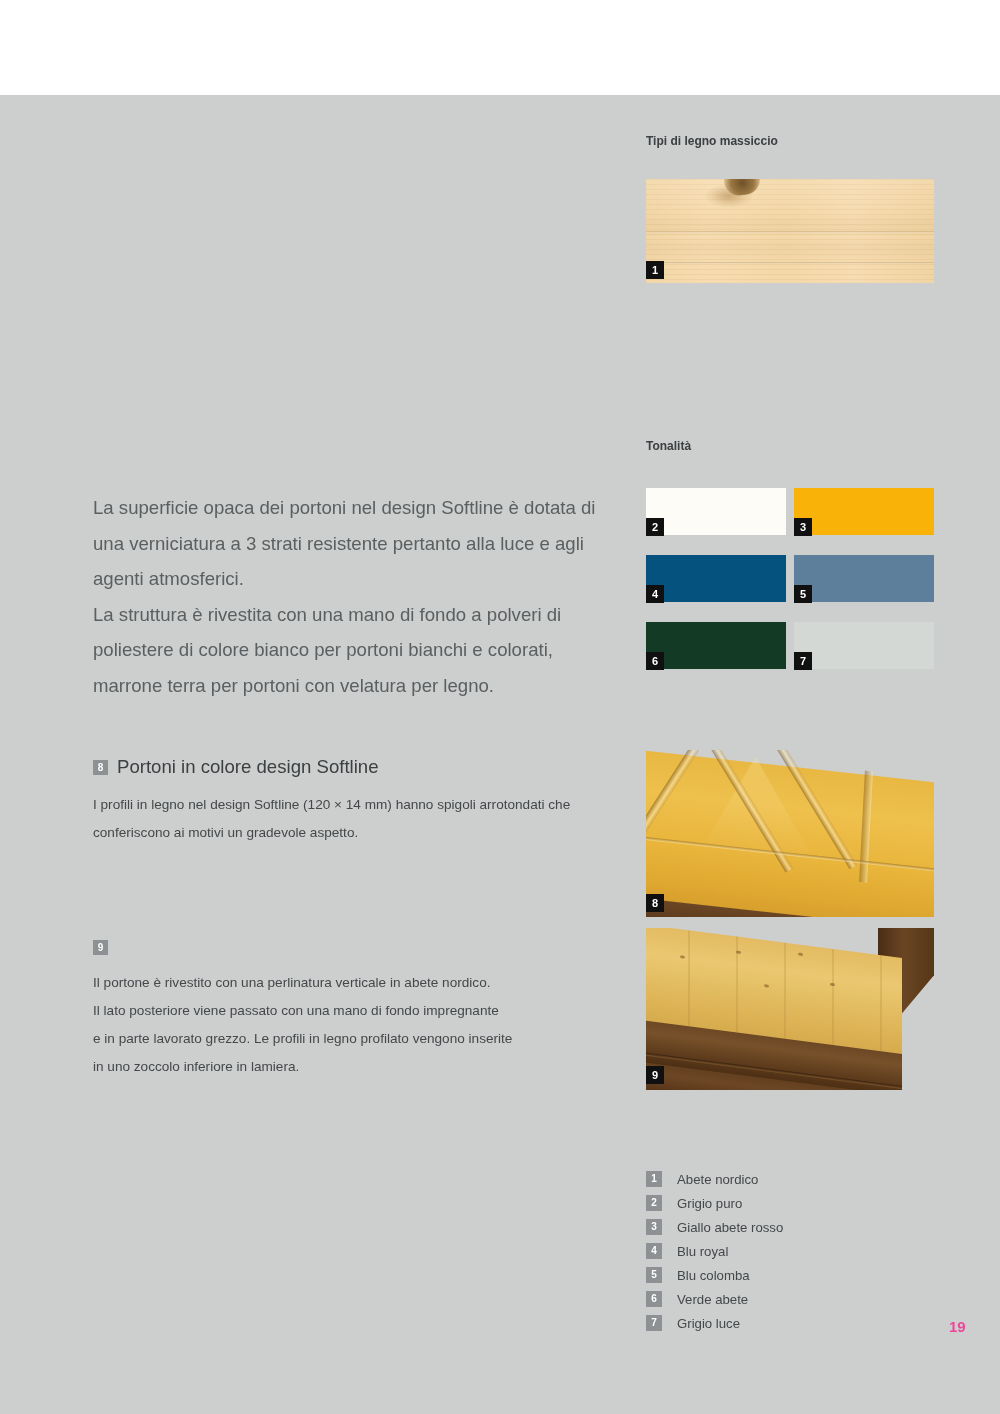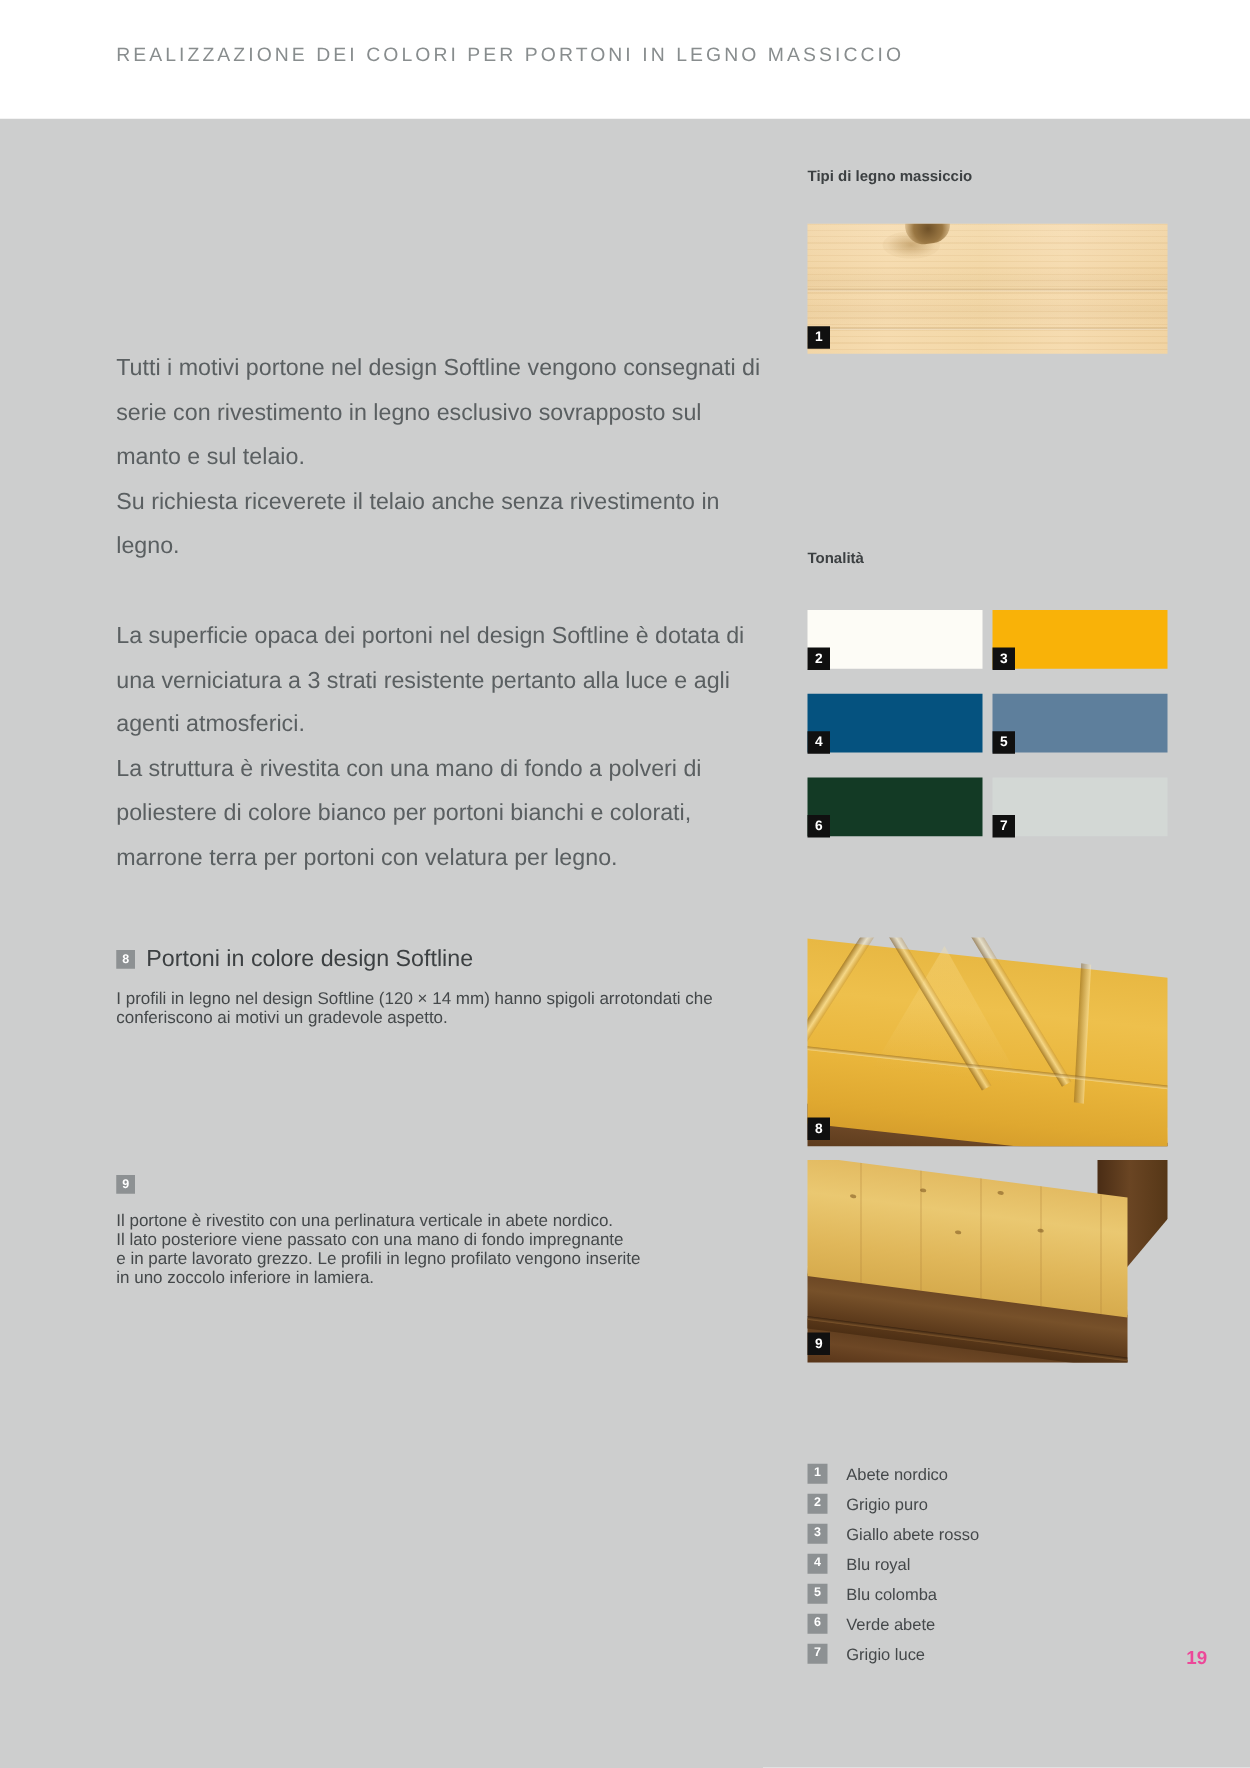--- a/index.html
+++ b/index.html
@@ -45,21 +45,21 @@
   .para-2 { top:490px; }
 
   .sec { position:absolute; left:93px; }
   .sec-head {
     display:flex; align-items:center; gap:9px;
     font-size:18.6px; color:#3c4042; font-weight:400;
     line-height:1.1;
   }
   .sec-body {
     margin-top:14px;
-    font-size:13.6px; line-height:15px; color:#44484a;
+    font-size:13.6px; line-height:28px; color:#44484a;
     width:520px;
   }
   .sec-8 { top:757px; }
   .sec-9 { top:940px; }
 
   
   .chip {
     display:inline-block; width:15px; height:15px;
     background:#8d9193; color:#ffffff;
     font-size:10px; line-height:15px; text-align:center;
@@ -232,29 +232,24 @@
   .folio {
     position:absolute; left:949px; top:1318px;
     font-size:15px; font-weight:700; color:#ec4899;
   }
 </style>
 </head>
 <body>
 
 <div class="page">
 
-  <div class="header-band">
-    <div class="running-head">REALIZZAZIONE DEI COLORI PER PORTONI IN LEGNO MASSICCIO</div>
-  </div>
 
   <div class="body-bg"></div>
 
 
-  <div class="para para-1" style="white-space:pre-line;">Tutti i motivi portone nel design Softline vengono consegnati di serie con rivestimento in legno esclusivo sovrapposto sul manto e sul telaio.
-Su richiesta riceverete il telaio anche senza rivestimento in legno.</div>
   <div class="para para-2" style="white-space:pre-line;">La superficie opaca dei portoni nel design Softline è dotata di una verniciatura a 3 strati resistente pertanto alla luce e agli agenti atmosferici.
 La struttura è rivestita con una mano di fondo a polveri di poliestere di colore bianco per portoni bianchi e colorati, marrone terra per portoni con velatura per legno.</div>
 
   <div class="sec sec-8">
     <div class="sec-head">
       <span class="chip">8</span>
       <span>Portoni in colore design Softline</span>
     </div>
     <div class="sec-body">I profili in legno nel design Softline (120 × 14 mm) hanno spigoli arrotondati che conferiscono ai motivi un gradevole aspetto.</div>
   </div>

